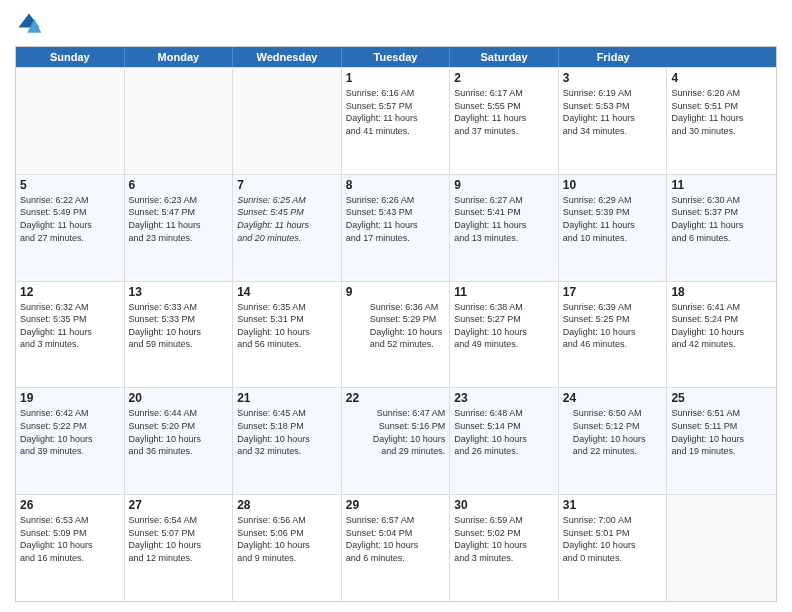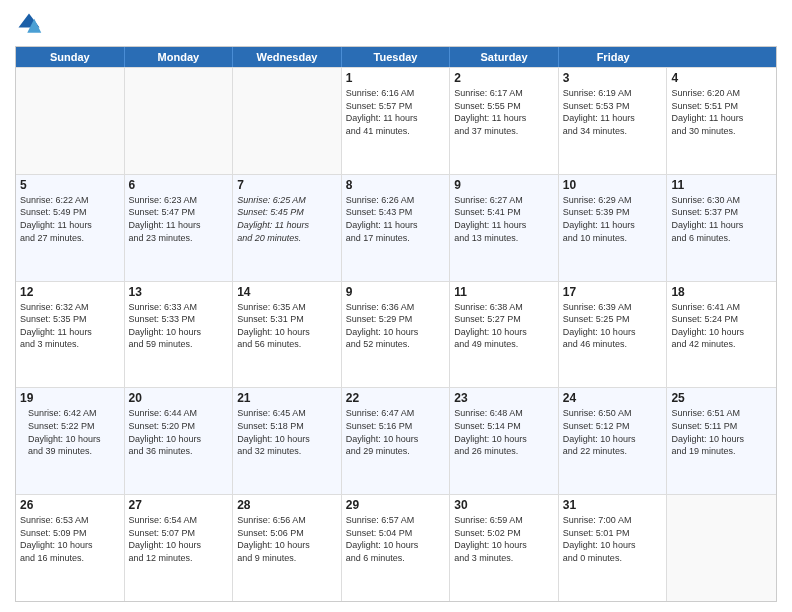--- a/index.html
+++ b/index.html
@@ -247,21 +247,21 @@
           </div>
           <div class="cal-cell">
             <div class="day-num">14</div>
             <div class="day-info" style="white-space: pre-line;">Sunrise: 6:35 AM
 Sunset: 5:31 PM
 Daylight: 10 hours
 and 56 minutes.</div>
           </div>
           <div class="cal-cell">
             <div class="day-num">9</div>
-            <div class="day-info" style="white-space: pre-line;">Sunrise: 6:36 AM
+            <div class="day-info" style="white-space: pre-line; margin-left: 24px;">Sunrise: 6:36 AM
 Sunset: 5:29 PM
 Daylight: 10 hours
 and 52 minutes.</div>
           </div>
           <div class="cal-cell">
             <div class="day-num">11</div>
             <div class="day-info" style="white-space: pre-line;">Sunrise: 6:38 AM
 Sunset: 5:27 PM
 Daylight: 10 hours
 and 49 minutes.</div>
@@ -277,56 +277,56 @@
             <div class="day-num">18</div>
             <div class="day-info" style="white-space: pre-line;">Sunrise: 6:41 AM
 Sunset: 5:24 PM
 Daylight: 10 hours
 and 42 minutes.</div>
           </div>
         </div>
         <div class="cal-row row-alt">
           <div class="cal-cell">
             <div class="day-num">19</div>
-            <div class="day-info" style="white-space: pre-line; margin-left: 8px;">Sunrise: 6:42 AM
+            <div class="day-info" style="white-space: pre-line;">Sunrise: 6:42 AM
 Sunset: 5:22 PM
 Daylight: 10 hours
 and 39 minutes.</div>
           </div>
           <div class="cal-cell">
             <div class="day-num">20</div>
             <div class="day-info" style="white-space: pre-line;">Sunrise: 6:44 AM
 Sunset: 5:20 PM
 Daylight: 10 hours
 and 36 minutes.</div>
           </div>
           <div class="cal-cell">
             <div class="day-num">21</div>
             <div class="day-info" style="white-space: pre-line;">Sunrise: 6:45 AM
 Sunset: 5:18 PM
 Daylight: 10 hours
 and 32 minutes.</div>
           </div>
           <div class="cal-cell">
             <div class="day-num">22</div>
-            <div class="day-info" style="white-space: pre-line;">Sunrise: 6:47 AM
+            <div class="day-info" style="white-space: pre-line; text-align: right;">Sunrise: 6:47 AM
 Sunset: 5:16 PM
 Daylight: 10 hours
 and 29 minutes.</div>
           </div>
           <div class="cal-cell">
             <div class="day-num">23</div>
             <div class="day-info" style="white-space: pre-line;">Sunrise: 6:48 AM
 Sunset: 5:14 PM
 Daylight: 10 hours
 and 26 minutes.</div>
           </div>
           <div class="cal-cell">
             <div class="day-num">24</div>
-            <div class="day-info" style="white-space: pre-line;">Sunrise: 6:50 AM
+            <div class="day-info" style="white-space: pre-line; margin-left: 10px;">Sunrise: 6:50 AM
 Sunset: 5:12 PM
 Daylight: 10 hours
 and 22 minutes.</div>
           </div>
           <div class="cal-cell">
             <div class="day-num">25</div>
             <div class="day-info" style="white-space: pre-line;">Sunrise: 6:51 AM
 Sunset: 5:11 PM
 Daylight: 10 hours
 and 19 minutes.</div>

